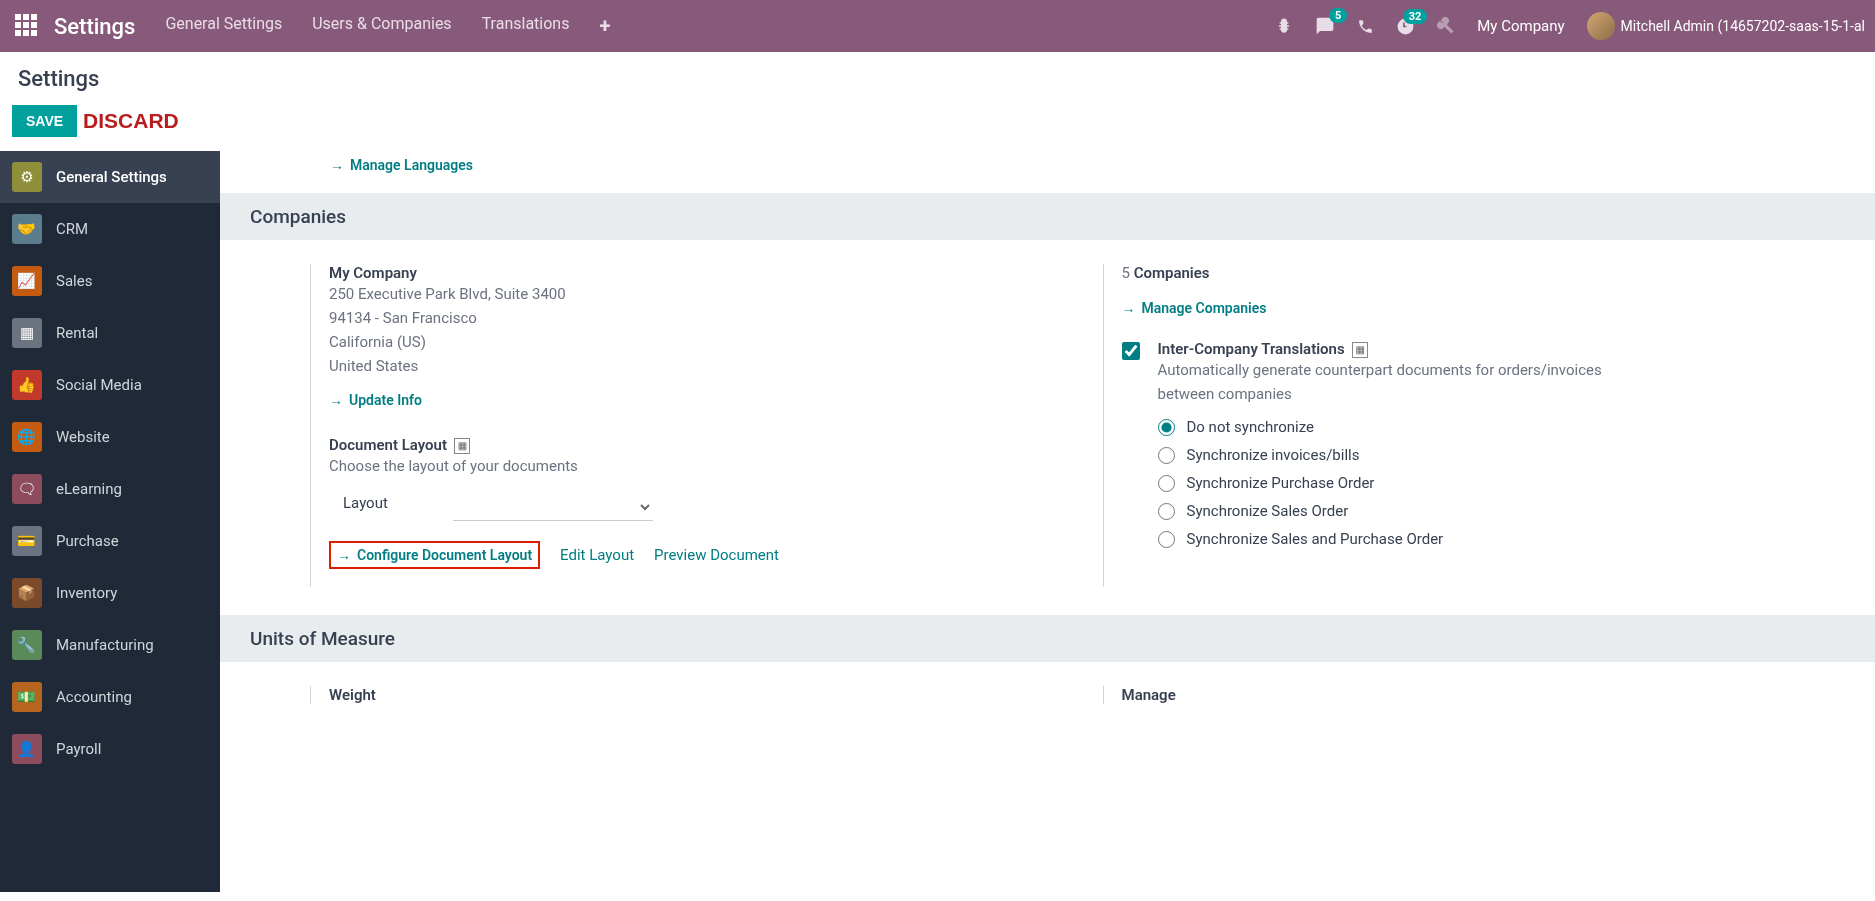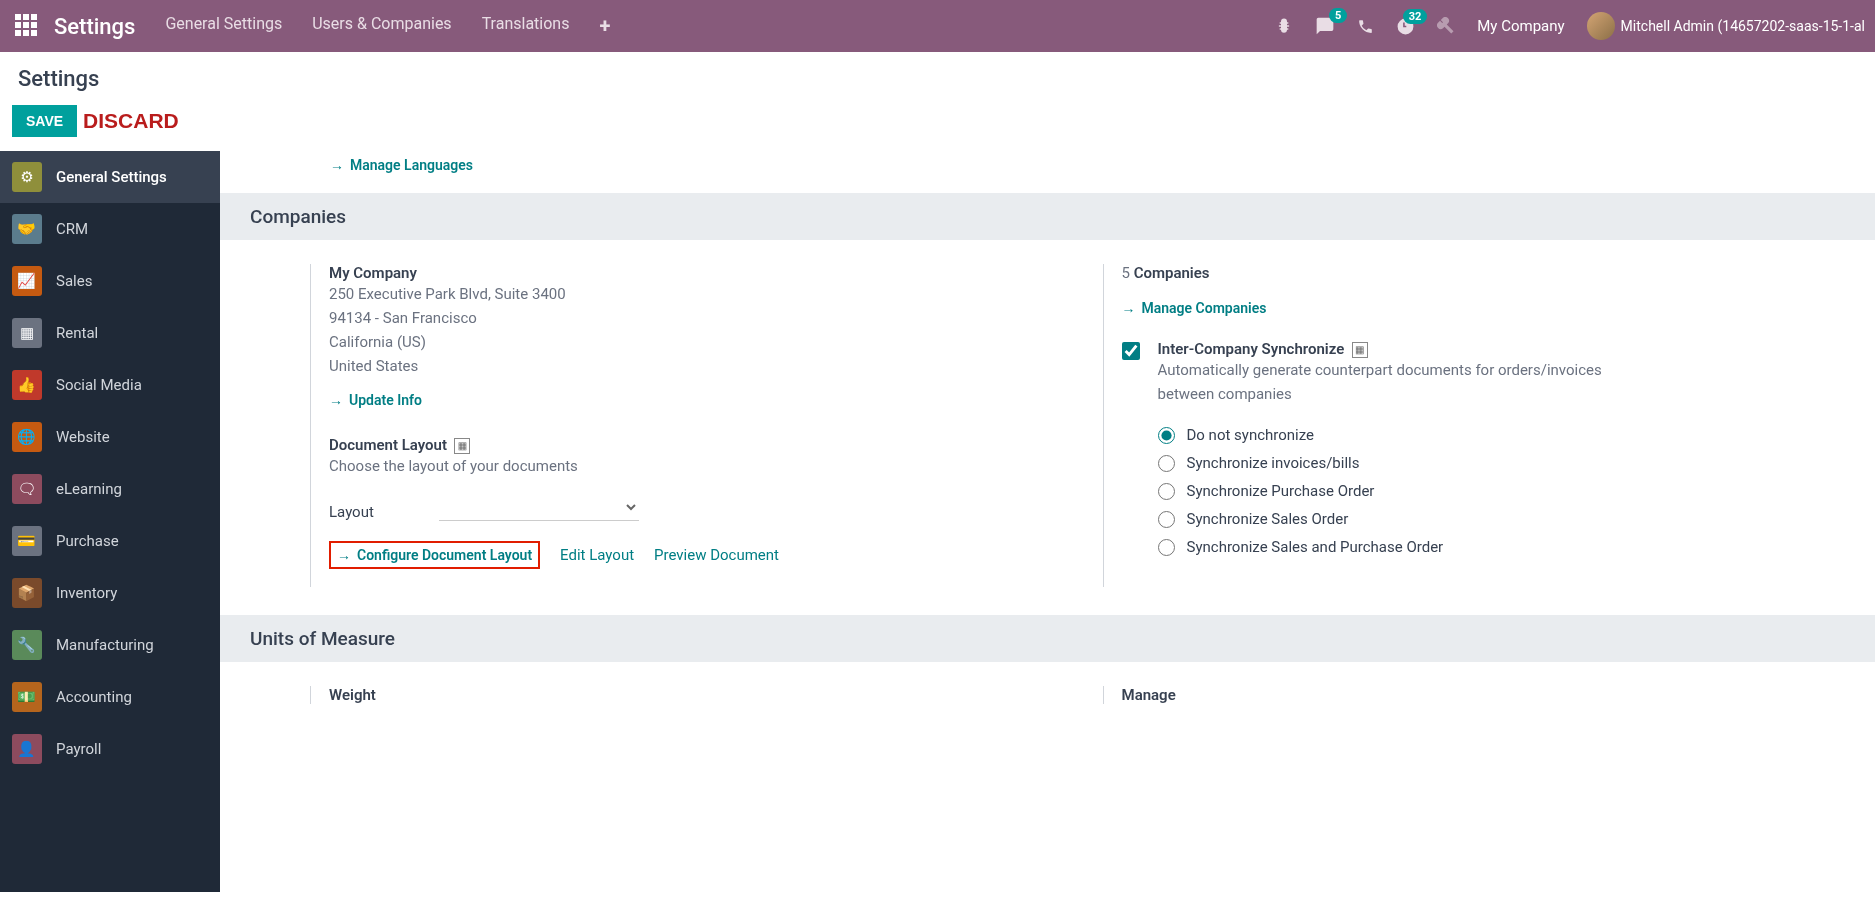--- a/index.html
+++ b/index.html
@@ -47,34 +47,34 @@
 .section-head { background: #e9ecef; padding: 12px 30px; font-size: 19px; font-weight: 500; color: #374151; margin-left: -20px; }
 .section-body { padding: 24px 20px 28px 70px; display: flex; gap: 40px; }
 .col { flex: 1; border-left: 1px solid #d1d5db; padding-left: 18px; }
 
 .label-strong { font-weight: 600; color: #374151; font-size: 15px; }
 .muted { color: #6b7280; font-size: 15px; line-height: 1.6; }
 
 .setting-block { margin-bottom: 18px; }
 .small-icon { display: inline-block; width: 16px; height: 16px; border: 1px solid #888; vertical-align: middle; margin-left: 4px; font-size: 10px; text-align: center; line-height: 14px; color: #666; }
 
-.layout-row { display: flex; align-items: flex-end; margin: 16px 0 20px; }
+.layout-row { display: flex; align-items: flex-start; margin: 16px 14px 20px; }
 .layout-row label { width: 110px; font-size: 15px; color: #374151; }
 .layout-sel { border: none; border-bottom: 1px solid #ccc; width: 200px; padding: 4px; background: #fff; font-size: 14px; color: #666; }
 
 .action-links { display: flex; gap: 20px; align-items: center; }
 .highlighted { border: 2px solid #e11d00; padding: 4px 6px; }
 .plain-link { color: #017E84; font-size: 15px; cursor: pointer; }
 
 .count-row { font-size: 15px; color: #6b7280; margin-bottom: 18px; }
 .count-row strong { color: #374151; font-weight: 600; }
 
 .check-row { display: flex; gap: 18px; margin-bottom: 14px; }
 .chk { width: 18px; height: 18px; accent-color: #017E84; margin-top: 2px; flex-shrink: 0; }
-.radio-group { margin-top: 20px; }
+.radio-group { margin-top: 12px; }
 .radio-row { display: flex; align-items: center; gap: 12px; margin-bottom: 10px; font-size: 15px; color: #374151; }
 .radio-row input { width: 17px; height: 17px; accent-color: #017E84; }
 
 .pre-link { padding: 6px 0 20px 90px; }
 
 svg { display: block; }
 </style>
 </head>
 <body>
 
@@ -242,21 +242,21 @@
         <div class="count-row"><span>5</span> <strong>Companies</strong></div>
         <div style="margin-bottom:24px">
           <a class="link-action">
               <span class="arrow">→</span>
               <span>Manage Companies</span>
             </a>
         </div>
         <div class="check-row">
           <input type="checkbox" class="chk" checked="" style="">
           <div>
-            <div><span class="label-strong">Inter-Company Synchronize</span> <span class="small-icon">▦</span></div>
+            <div><span class="label-strong">Inter-Company Translations</span> <span class="small-icon">▦</span></div>
             <div class="muted" style="max-width:480px">Automatically generate counterpart documents for orders/invoices between companies</div>
             <div class="radio-group" id="radios">
                 <label class="radio-row">
                   <input type="radio" name="sync" checked="" style="">
                   <span>Do not synchronize</span>
                 </label>
                 <label class="radio-row">
                   <input type="radio" name="sync" style="">
                   <span>Synchronize invoices/bills</span>
                 </label>

